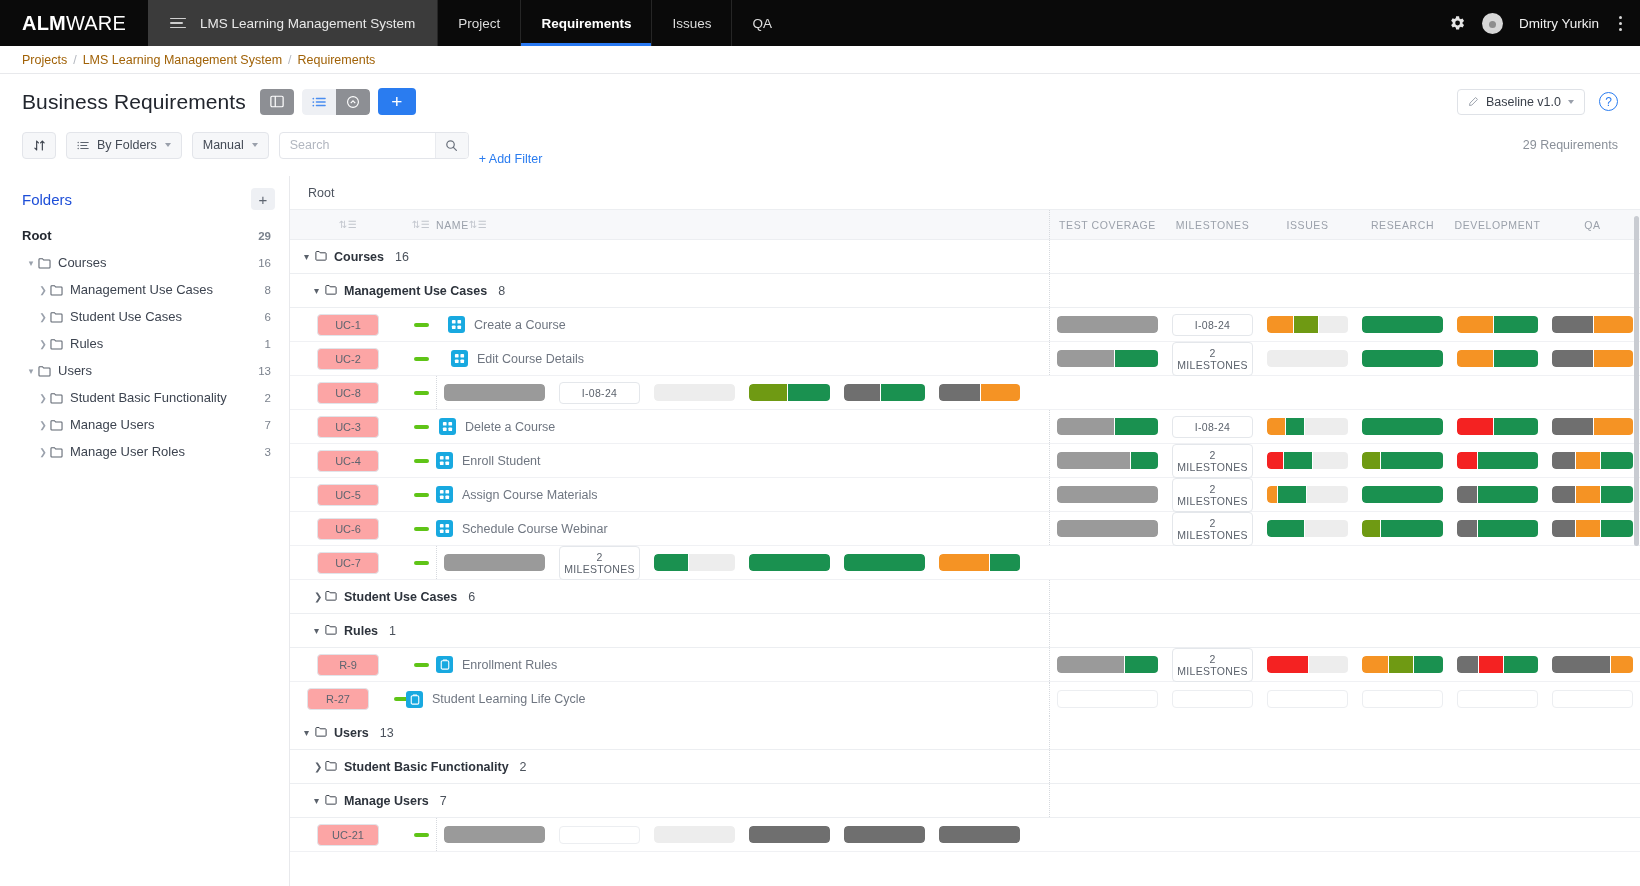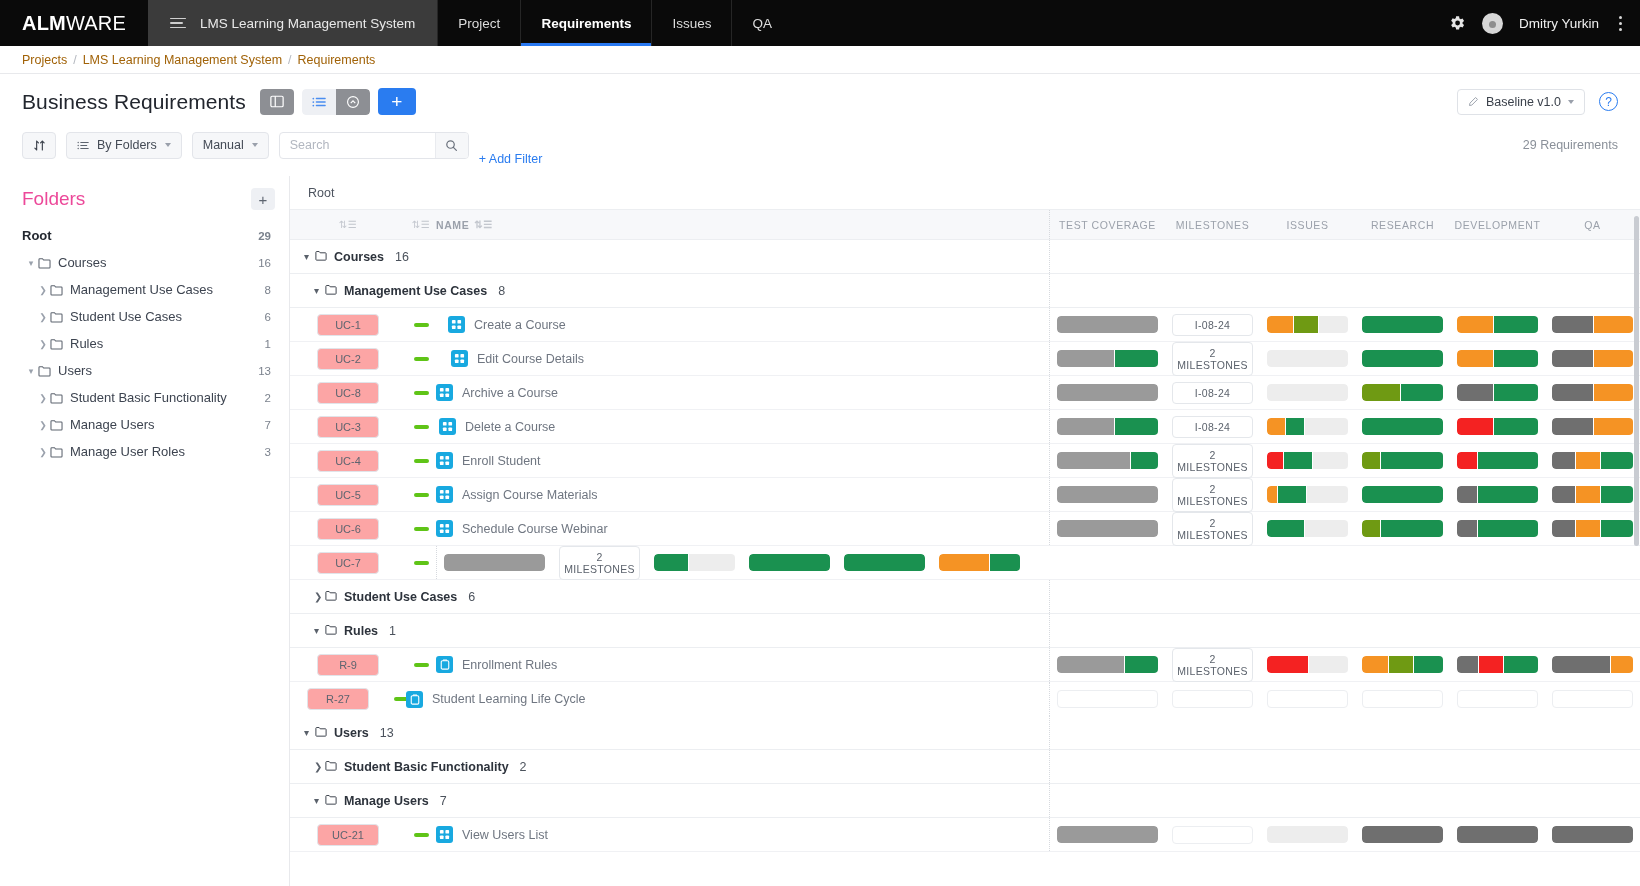--- a/index.html
+++ b/index.html
@@ -98,21 +98,21 @@
   }
   .searchbox input::placeholder{color:#b2b7c0;}
   .searchbtn{width:33px;display:flex;align-items:center;justify-content:center;background:#f6f7f9;border-left:1px solid #e9ebef;cursor:pointer;}
   .addfilter{color:#2a7cf0;font-size:12.5px;cursor:pointer;margin-top:28px;}
   .reqcount{margin-left:auto;font-size:12.5px;color:#8a9099;}
 
   
   .body{display:flex;height:calc(886px - 46px - 28px - 50px - 46px);}
   .sidebar{width:290px;border-right:1px solid #e8e9ec;padding:12px 0 0 0;background:#fff;}
   .sidehead{display:flex;align-items:center;padding:0 14px 0 22px;margin-bottom:12px;}
-  .sidehead .t{font-size:19px;color:#ec4899;}
+  .sidehead .t{font-size:15px;color:#1d4ed8;}
   .addfolder{
     margin-left:auto;width:24px;height:22px;background:#eef0f4;border-radius:4px;
     display:flex;align-items:center;justify-content:center;color:#5d646f;font-size:15px;cursor:pointer;
   }
   .frow{
     display:flex;align-items:center;height:27px;padding-right:18px;font-size:13px;color:#3d4450;cursor:pointer;
   }
   .frow .cnt{margin-left:auto;font-size:11.5px;color:#7b828d;}
   .frow.root{font-weight:700;color:#232830;padding-left:22px;}
   .frow .arrow{width:14px;display:flex;align-items:center;justify-content:center;color:#9aa1ac;font-size:9px;}
@@ -159,21 +159,21 @@
   .bar .sgmt{height:17px;}
   .bar .sgmt:first-child{border-top-left-radius:4px;border-bottom-left-radius:4px;}
   .bar .sgmt:last-child{border-top-right-radius:4px;border-bottom-right-radius:4px;}
   .mschip{
     border:1px solid #e4e7eb;border-radius:4px;font-size:10.5px;color:#5b626c;
     padding:4px 0;width:100%;text-align:center;background:#fff;letter-spacing:.3px;
   }
   .emptybox{border:1px solid #eceef1;border-radius:4px;height:18px;width:100%;background:#fff;}
   .hcell{display:flex;align-items:center;justify-content:center;padding:0 7px;}
   .sorticon{display:inline-flex;align-items:center;gap:2px;color:#c3c7ce;font-size:10px;}
-  .namehead{flex:1;display:flex;align-items:center;gap:5px;padding-left:0;font-weight:bold;}
+  .namehead{flex:1;display:flex;align-items:center;padding-left:0;}
   .scrollbar{
     position:absolute;right:1px;top:40px;width:5px;height:330px;background:#c9ccd2;border-radius:3px;
   }
 </style>
 </head>
 <body>
 
 <div class="topbar">
   <div class="brand">
     <b>ALM</b>
@@ -559,31 +559,20 @@
             </div>
           </div>
         </div>
         <div class="grow">
           <div class="c-id" style="margin-left:0px">
             <div class="idchip">UC-8</div>
           </div>
           <div class="c-pr" style="margin-left:0px">
             <span class="prio"></span>
           </div>
-          <div class="c-name" style="margin-left:0px">
-            <span class="ticon">
-              <svg width="11" height="11" viewBox="0 0 12 12" fill="#ffffff">
-                <rect x="1" y="1" width="4" height="4" rx="1"></rect>
-                <rect x="7" y="1" width="4" height="4" rx="1"></rect>
-                <rect x="1" y="7" width="4" height="4" rx="1"></rect>
-                <rect x="7" y="7" width="4" height="4" rx="1"></rect>
-              </svg>
-            </span>
-            <span class="nm">Archive a Course</span>
-          </div>
           <div class="metrics">
             <div class="mcell w-tc">
               <div class="bar">
                 <div class="sgmt" style="background:#9a9a9a;flex:0 0 100%"></div>
               </div>
             </div>
             <div class="mcell w-ms">
               <div class="mschip">I-08-24</div>
             </div>
             <div class="mcell w-is">
@@ -1060,31 +1049,20 @@
             <div class="mcell w-qa"></div>
           </div>
         </div>
         <div class="grow">
           <div class="c-id" style="margin-left:0px">
             <div class="idchip">UC-21</div>
           </div>
           <div class="c-pr" style="margin-left:0px">
             <span class="prio"></span>
           </div>
-          <div class="c-name" style="margin-left:0px">
-            <span class="ticon">
-              <svg width="11" height="11" viewBox="0 0 12 12" fill="#ffffff">
-                <rect x="1" y="1" width="4" height="4" rx="1"></rect>
-                <rect x="7" y="1" width="4" height="4" rx="1"></rect>
-                <rect x="1" y="7" width="4" height="4" rx="1"></rect>
-                <rect x="7" y="7" width="4" height="4" rx="1"></rect>
-              </svg>
-            </span>
-            <span class="nm">View Users List</span>
-          </div>
           <div class="metrics">
             <div class="mcell w-tc">
               <div class="bar">
                 <div class="sgmt" style="background:#9a9a9a;flex:0 0 100%"></div>
               </div>
             </div>
             <div class="mcell w-ms">
               <div class="emptybox"></div>
             </div>
             <div class="mcell w-is">

